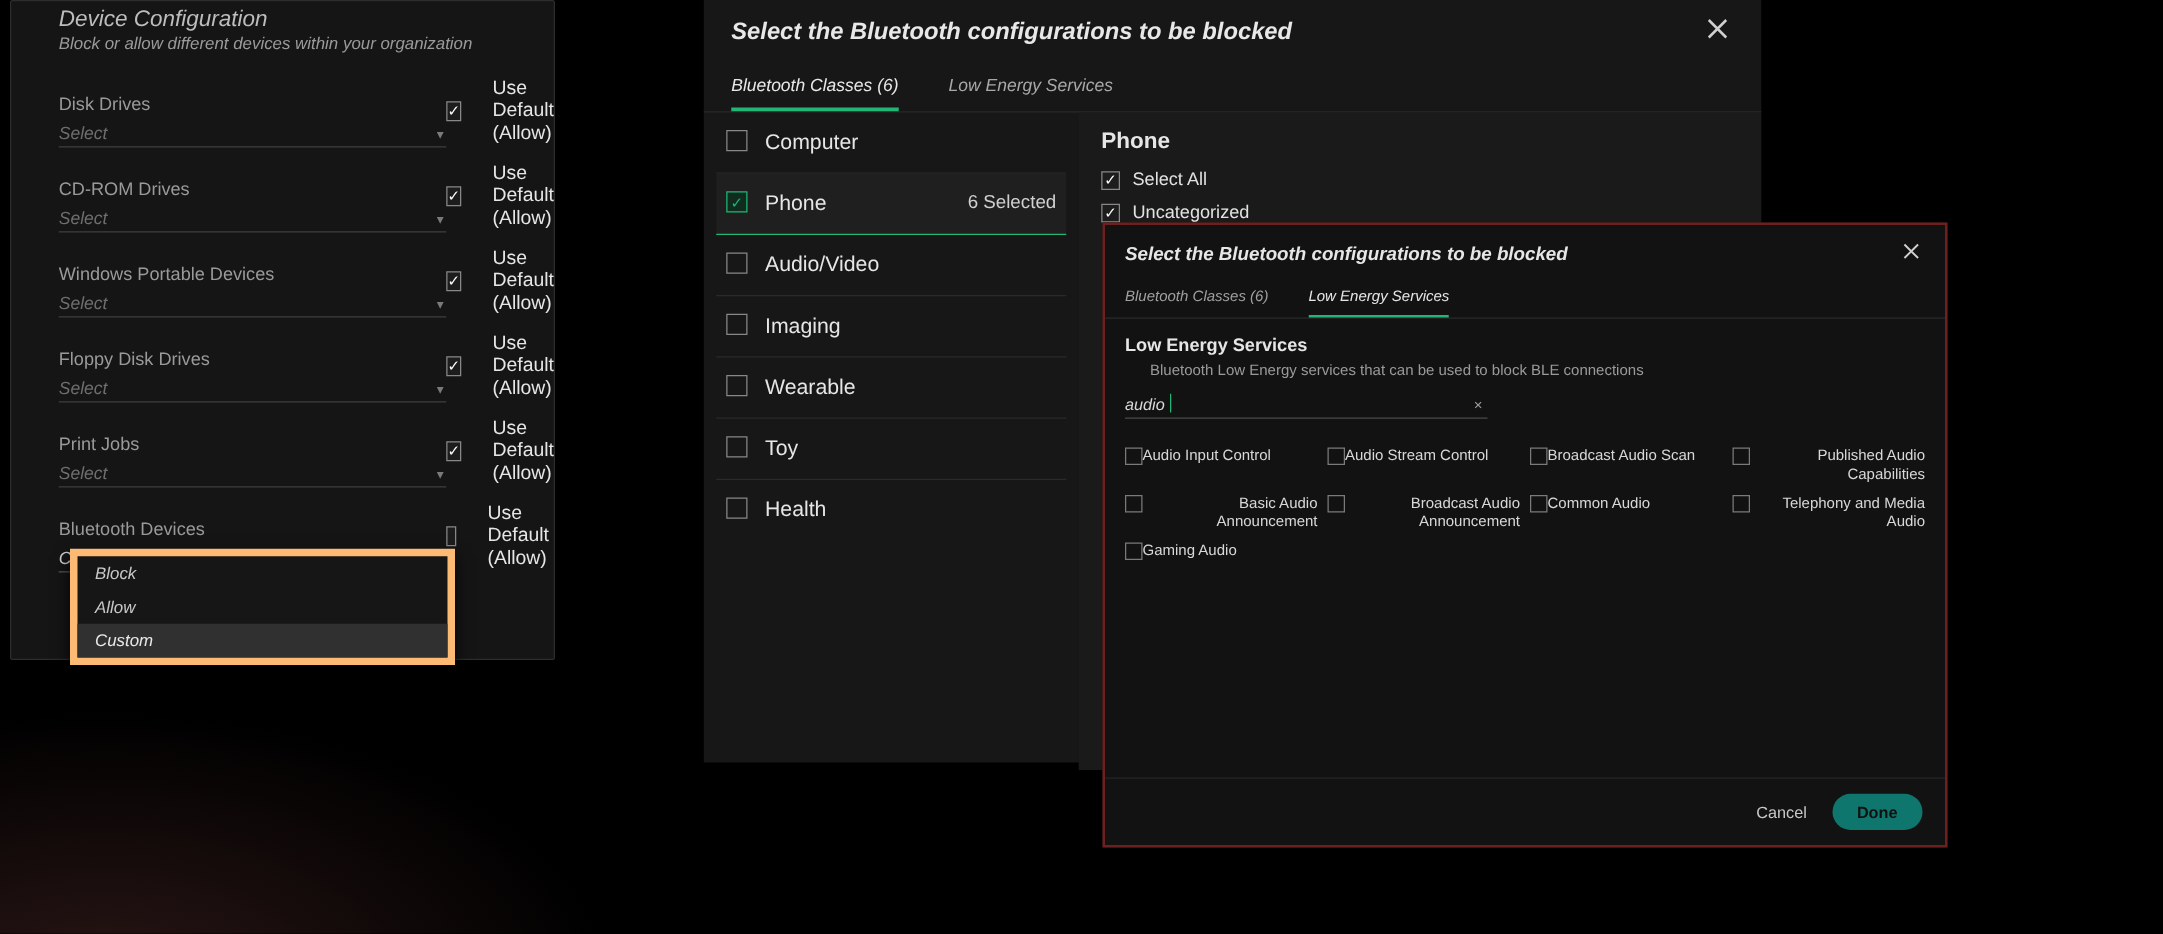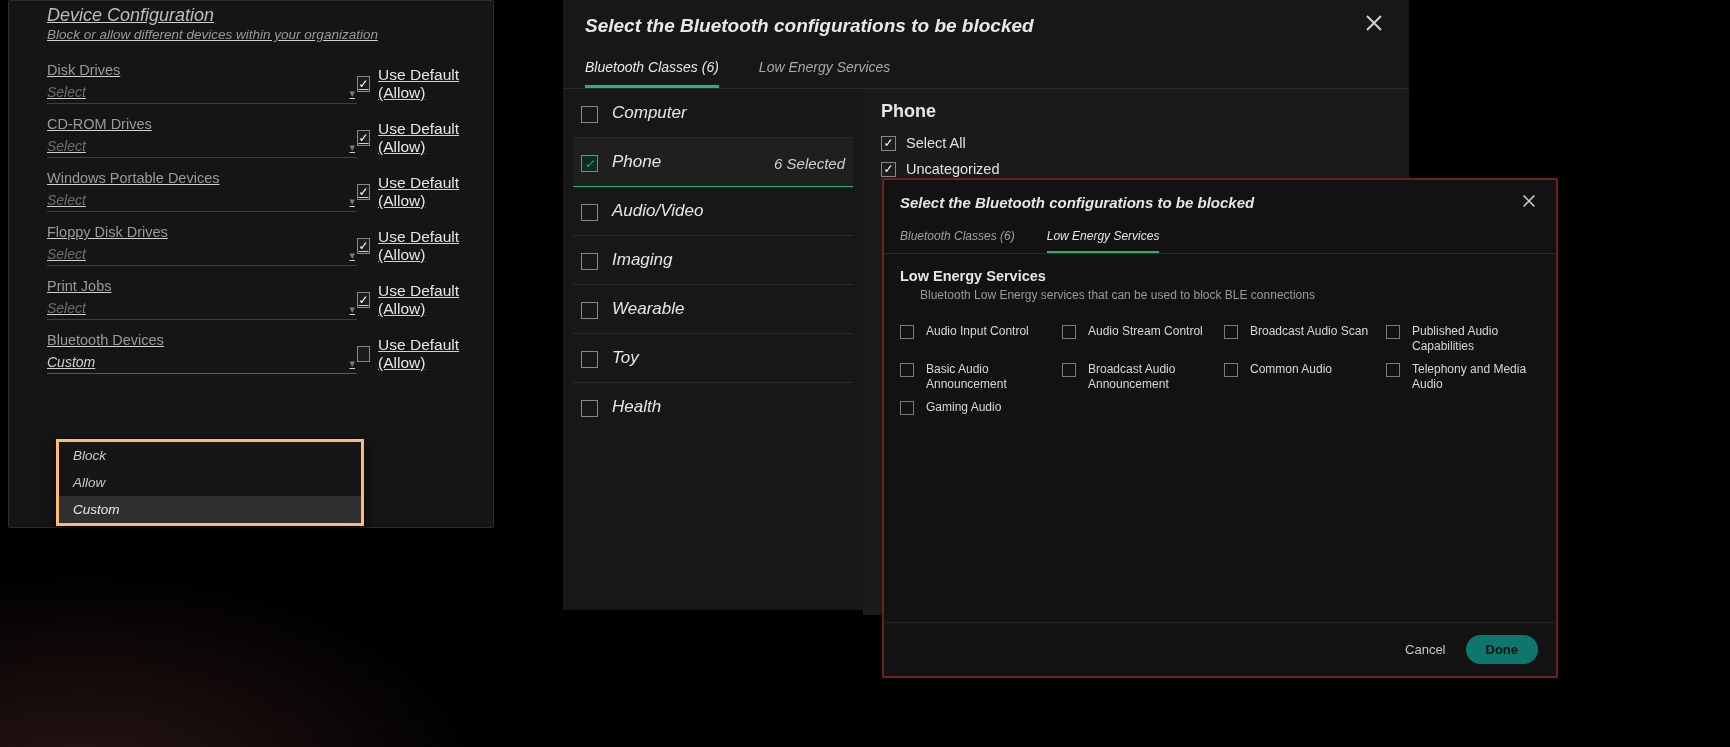--- a/index.html
+++ b/index.html
@@ -15,65 +15,64 @@
     --border:#3a3a3a;
     --border2:#2a2a2a;
     --red-frame:#8b2a2a;
   }
   *{box-sizing:border-box;}
   html,body{margin:0;padding:0;background:var(--bg);font-family:"Segoe UI",Arial,sans-serif;color:var(--text);width:1730px;height:747px;overflow:hidden;}
   body{position:relative;}
 
   
   .devcfg{
-    position:absolute;left:8px;top:0;width:486px;height:528px;
+    position:absolute;left:8px;top:0;width:436px;height:528px;
     background:#151515;border:1px solid #2d2d2d;border-radius:2px;
     box-shadow:0 0 18px 8px rgba(0,0,0,0.9);
     padding:4px 0 0 0;
-    text-decoration:underline;
   }
   .devcfg-head{padding:0 12px 8px 38px;}
   .devcfg-title{font-size:18px;font-style:italic;color:#bdbdbd;}
   .devcfg-sub{font-size:13.5px;font-style:italic;color:#9a9a9a;margin-top:1px;}
   .field-row{display:flex;align-items:flex-end;padding:0 10px 0 38px;margin-top:12px;}
   .field-col{flex:0 0 310px;}
   .field-label{font-size:14.5px;color:#9a9a9a;}
   .field-select{
     margin-top:2px;height:24px;display:flex;align-items:center;justify-content:space-between;
     border-bottom:1px solid #3f3f3f;cursor:pointer;
   }
   .field-select .placeholder{font-style:italic;color:#6e6e6e;font-size:14px;}
   .field-select .value{font-style:italic;color:#d0d0d0;font-size:14px;}
   .chev-down{color:#7a7a7a;font-size:11px;margin-right:2px;margin-bottom:-4px;}
-  .default-col{flex:1;display:flex;align-items:center;justify-content:flex-end;gap:8px;padding-bottom:2px;}
+  .default-col{flex:1;display:flex;align-items:center;justify-content:flex-end;gap:25px;padding-bottom:2px;}
   .cb{width:16px;height:16px;border:1px solid #888;display:inline-flex;align-items:center;justify-content:center;font-size:12px;color:#fff;background:#1d1d1d;cursor:pointer;}
   .cb.checked::after{content:"✓";line-height:1;}
   .default-label{font-size:15.5px;color:#e6e6e6;}
 
   .dropdown{
-    position:absolute;left:47px;top:438px;width:308px;background:#161616;border:3px solid #fdba74;
+    position:absolute;left:47px;top:438px;width:308px;background:#161616;border:6px solid #fdba74;
     box-shadow:0 6px 12px rgba(0,0,0,0.8);
   }
   .dropdown-item{padding:6px 14px;font-style:italic;font-size:13.5px;color:#c8c8c8;cursor:pointer;}
   .dropdown-item.selected{background:#303030;color:#e8e8e8;}
 
   
   .modal2{
     position:absolute;left:563px;top:0;width:846px;height:610px;
     background:#171717;
   }
   .modal2-header{display:flex;align-items:center;justify-content:space-between;padding:10px 22px 0 22px;}
   .modal2-title{font-size:19px;font-style:italic;font-weight:600;color:#e8e8e8;}
   .close-x{font-size:20px;color:#d0d0d0;cursor:pointer;padding:4px;}
   .tabs2{display:flex;gap:40px;padding:18px 22px 0 22px;border-bottom:1px solid #2a2a2a;}
   .tab2{font-style:italic;font-size:14px;color:#a8a8a8;padding-bottom:10px;cursor:pointer;border-bottom:3px solid transparent;}
   .tab2.active{color:#e8e8e8;border-bottom-color:var(--accent);}
   .modal2-body{display:flex;height:526px;}
   .classes-col{flex:0 0 300px;border-right:0;padding:0 10px;}
-  .class-row{display:flex;align-items:flex-end;gap:14px;padding:14px 8px;border-bottom:1px solid #2a2a2a;cursor:pointer;font-style:italic;}
+  .class-row{display:flex;align-items:flex-start;gap:14px;padding:14px 8px;border-bottom:1px solid #2a2a2a;cursor:pointer;}
   .class-row.selected{background:#1f1f1f;}
   .class-cb{width:17px;height:17px;border:1.5px solid #888;display:inline-flex;align-items:center;justify-content:center;color:#fff;font-size:12px;}
   .class-cb.checked{border-color:var(--accent);background:#0f2c1f;}
   .class-cb.checked::after{content:"✓";color:var(--accent);}
   .class-label{font-size:17px;color:#e6e6e6;flex:1;}
   .class-count{font-size:15px;color:#d0d0d0;}
   .detail-col{flex:1;padding:12px 18px;background:#1a1a1a;}
   .detail-title{font-size:18px;color:#e6e6e6;font-weight:600;margin-bottom:8px;}
   .detail-row{display:flex;align-items:center;gap:10px;padding:5px 0;font-size:14.5px;color:#e2e2e2;}
   .detail-row .cb{width:15px;height:15px;}
@@ -90,21 +89,21 @@
   .tab3{font-style:italic;font-size:12px;color:#a0a0a0;padding-bottom:8px;cursor:pointer;border-bottom:2.5px solid transparent;}
   .tab3.active{color:#e6e6e6;border-bottom-color:var(--accent);}
   .les-body{padding:14px 16px;}
   .les-title{font-size:14.5px;color:#e6e6e6;font-weight:600;}
   .les-sub{font-size:12px;color:#9a9a9a;margin-top:4px;margin-left:20px;}
   .search-box{margin-top:10px;width:290px;border-bottom:1px solid #4a4a4a;display:flex;align-items:center;position:relative;}
   .search-input{flex:1;background:transparent;border:none;outline:none;font-style:italic;font-size:13px;color:#d8d8d8;padding:3px 0;}
   .search-cursor{position:absolute;left:36px;top:2px;bottom:4px;width:1px;background:var(--accent);}
   .search-clear{color:#a0a0a0;font-size:12px;cursor:pointer;padding:0 4px;}
   .svc-grid{display:grid;grid-template-columns:repeat(4,1fr);gap:8px 8px;margin-top:22px;}
-  .svc-item{display:flex;align-items:flex-start;gap:12px;}
+  .svc-item{display:flex;align-items:flex-start;gap:0;text-align:right;}
   .svc-cb{width:14px;height:14px;border:1.5px solid #7a7a7a;flex-shrink:0;margin-top:1px;cursor:pointer;}
   .svc-label{font-size:12px;color:#d8d8d8;line-height:1.25;}
   .modal3-footer{position:absolute;bottom:0;left:0;right:0;display:flex;justify-content:flex-end;align-items:center;gap:20px;padding:12px 18px;border-top:1px solid #262626;background:#121212;}
   .btn-cancel{color:#c8c8c8;font-size:13px;cursor:pointer;}
   .btn-done{background:#0f766e;color:#111;font-weight:600;font-size:13px;border-radius:16px;padding:7px 20px;cursor:pointer;}
 
   
   .bg-grad{position:absolute;left:0;top:530px;width:560px;height:217px;background:radial-gradient(ellipse at 15% 120%, #2a1616 0%, transparent 60%);pointer-events:none;}
 </style>
 </head>
@@ -278,20 +277,25 @@
           </svg>
       </div>
     </div>
     <div class="tabs3">
       <div class="tab3">Bluetooth Classes  (6)</div>
       <div class="tab3 active">Low Energy Services</div>
     </div>
     <div class="les-body">
       <div class="les-title">Low Energy Services</div>
       <div class="les-sub">Bluetooth Low Energy services that can be used to block BLE connections</div>
+      <div class="search-box">
+        <input class="search-input" value="audio" style="">
+        <span class="search-cursor"></span>
+        <span class="search-clear">×</span>
+      </div>
       <div class="svc-grid">
         <div class="svc-item">
             <span class="svc-cb"></span>
             <span class="svc-label">Audio Input Control</span>
           </div>
         <div class="svc-item">
             <span class="svc-cb"></span>
             <span class="svc-label">Audio Stream Control</span>
           </div>
         <div class="svc-item">

